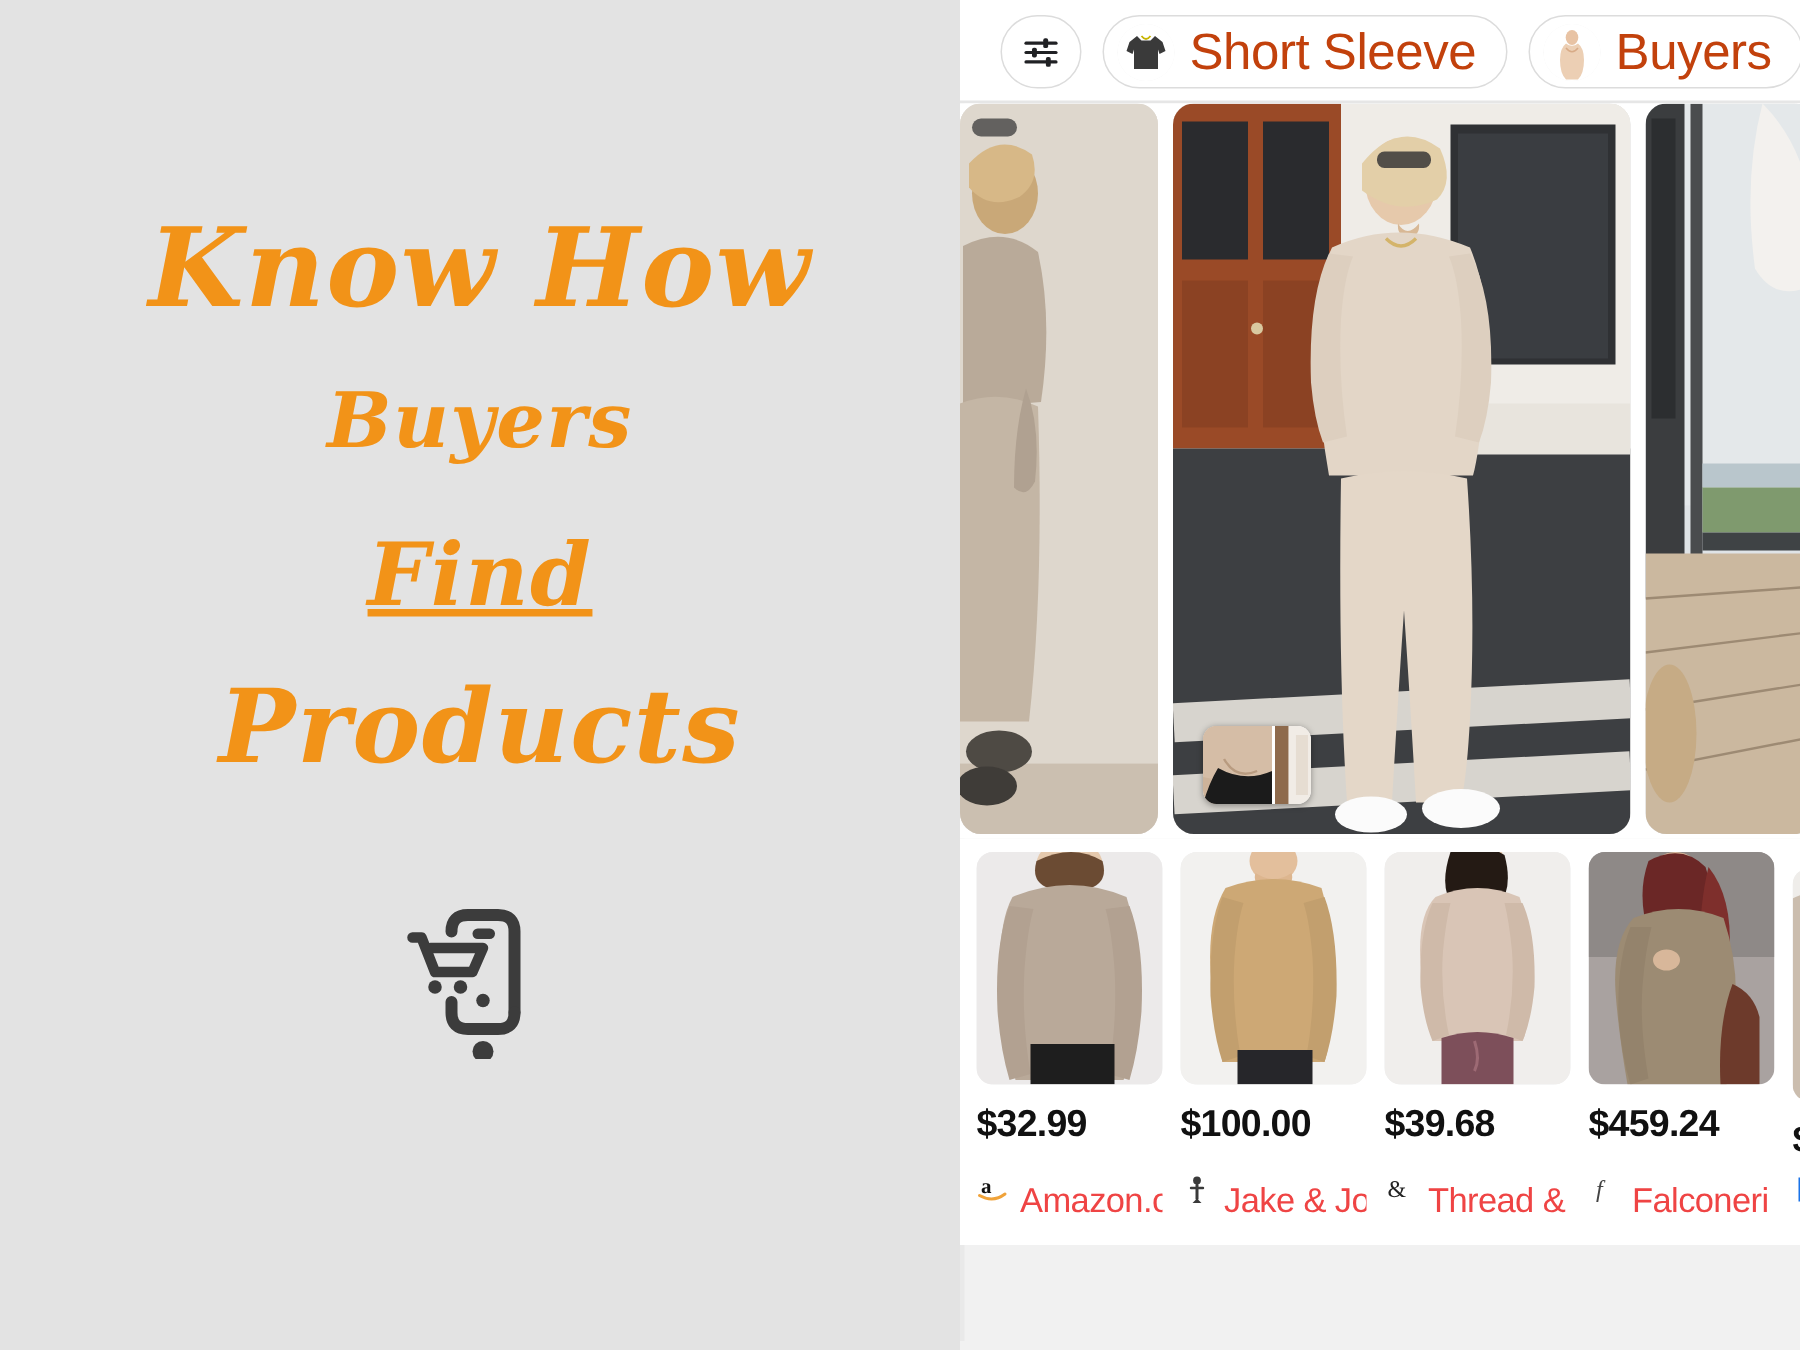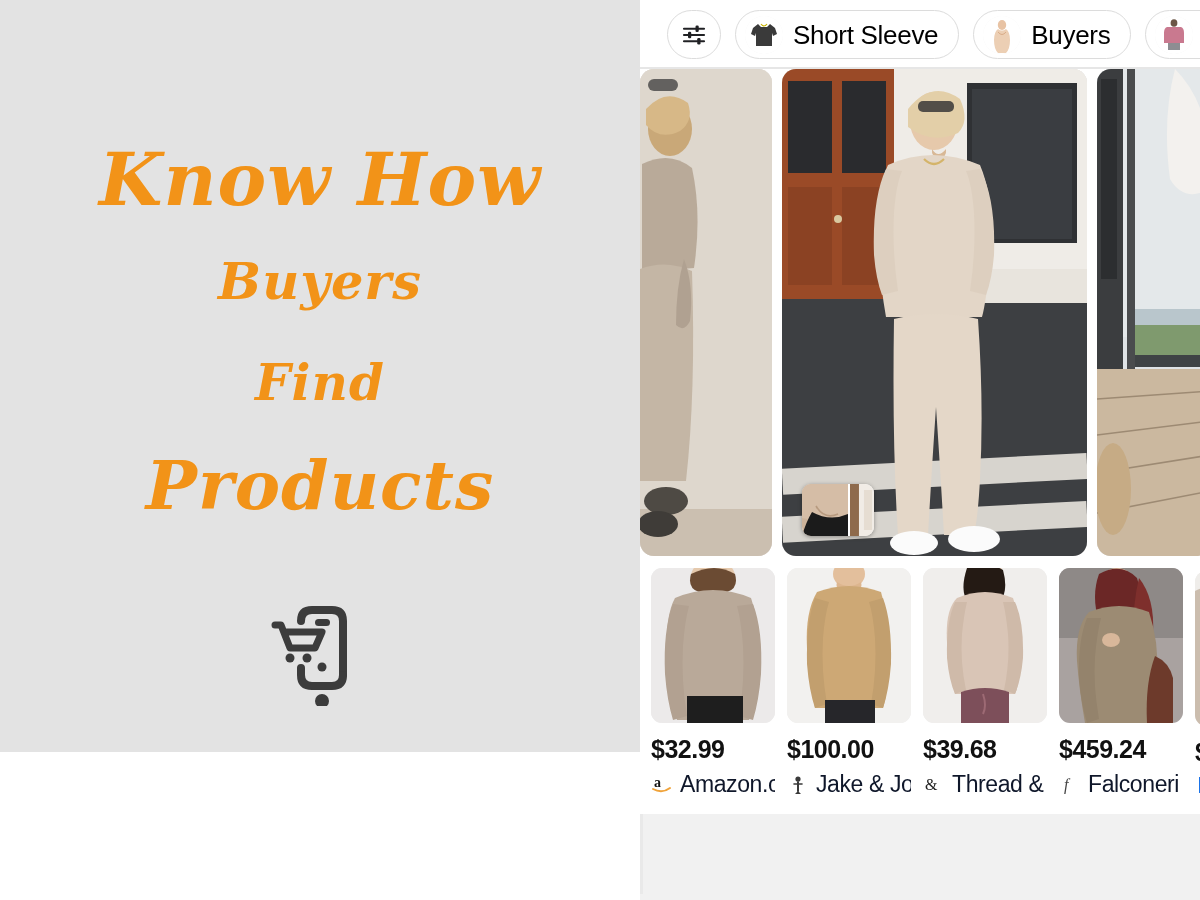--- a/index.html
+++ b/index.html
@@ -16,21 +16,21 @@
     position: relative;
     width: 1200px;
     height: 900px;
     display: flex;
   }
 
   
   #promo-panel {
     position: relative;
     width: 640px;
-    height: 752px;
+    height: 900px;
     background: #e3e3e3;
     flex: 0 0 640px;
     overflow: hidden;
   }
 
   #promo-headline {
     position: absolute;
     top: 128px;
     left: 0;
     width: 640px;
@@ -40,21 +40,21 @@
     font-style: italic;
     font-weight: 700;
     font-size: 73px;
     line-height: 102px;
     letter-spacing: 1px;
     white-space: nowrap;
   }
   #promo-headline .ln { display: block; }
   #promo-headline .ln-1 { font-size: 73px; }
   #promo-headline .ln-2 { font-size: 51px; }
-  #promo-headline .ln-3 { font-size: 50px; }
+  #promo-headline .ln-3 { font-size: 58px; text-decoration: underline; }
   #promo-headline .ln-4 { font-size: 68px; }
 
   
   #promo-icon-wrap {
     position: absolute;
     top: 588px;
     left: 0;
     width: 640px;
     display: flex;
     justify-content: center;
@@ -100,22 +100,22 @@
     border-radius: 26px;
     background: #ffffff;
     flex: 0 0 auto;
   }
   .chip.icon-only {
     width: 54px;
     padding: 0;
     justify-content: center;
   }
   .chip-label {
-    font-size: 26px;
-    color: #000000;
+    font-size: 34px;
+    color: #c2410c;
     letter-spacing: -0.3px;
     line-height: 1;
   }
   .chip-thumb {
     width: 38px;
     height: 38px;
     border-radius: 50%;
     overflow: hidden;
     flex: 0 0 38px;
     position: relative;
@@ -229,22 +229,23 @@
   .product-merchant {
     margin-top: 7px;
     display: flex;
     align-items: center;
     gap: 7px;
     white-space: nowrap;
     overflow: hidden;
   }
   .merchant-name {
     font-size: 23px;
-    color: #0f172a;
+    color: #ef4444;
     letter-spacing: -0.4px;
+    margin-top: 16px;
   }
   .merchant-icon {
     width: 22px;
     height: 22px;
     flex: 0 0 22px;
     display: flex;
     align-items: center;
     justify-content: center;
     font-size: 20px;
     line-height: 1;

